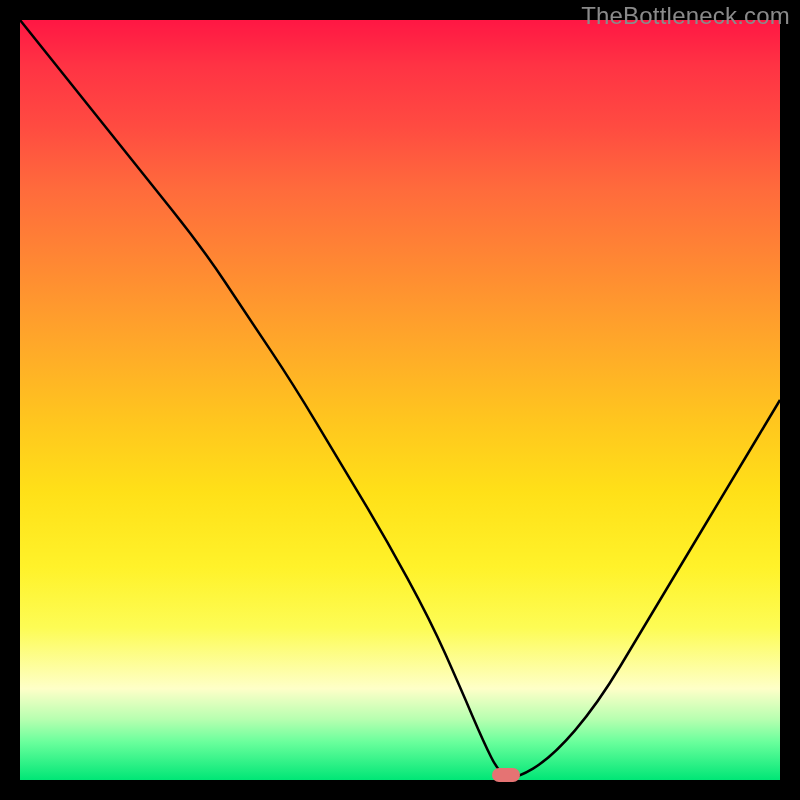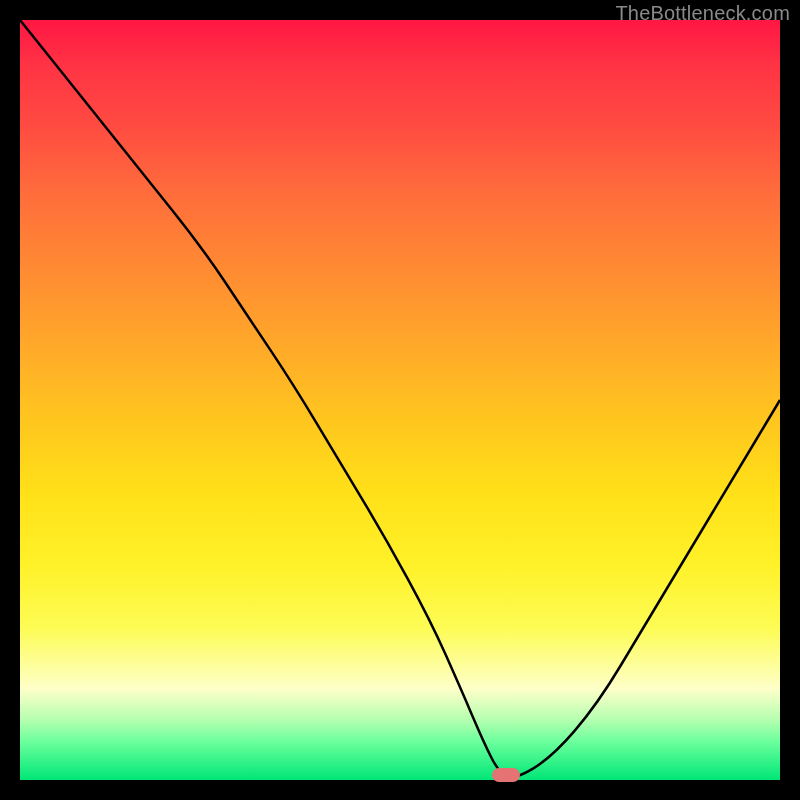--- a/index.html
+++ b/index.html
@@ -36,21 +36,21 @@
       #feffc8 88%,
       #b7ffb0 92%,
       #6aff9c 95%,
       #00e676 100%);
   }
   .watermark {
     position: absolute;
     top: 2px;
     right: 10px;
     font-family: Arial, Helvetica, sans-serif;
-    font-size: 20px;
+    font-size: 24px;
     color: #8a8a8a;
     font-weight: 500;
     letter-spacing: 0.2px;
   }
   svg.curve {
     position: absolute;
     left: 0;
     top: 0;
     width: 760px;
     height: 760px;

